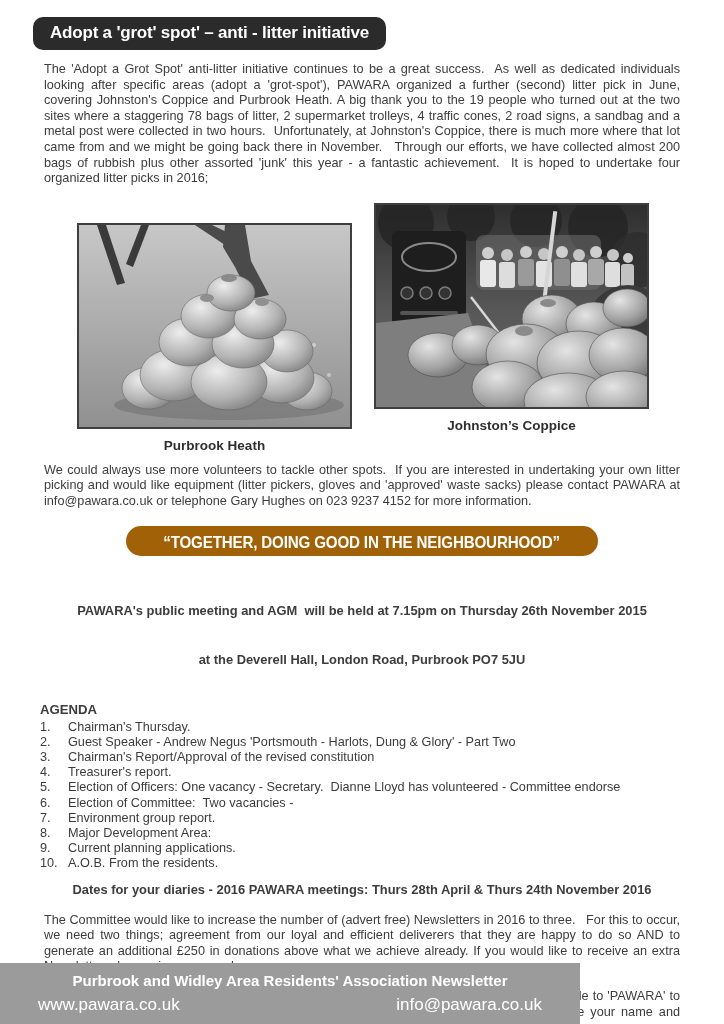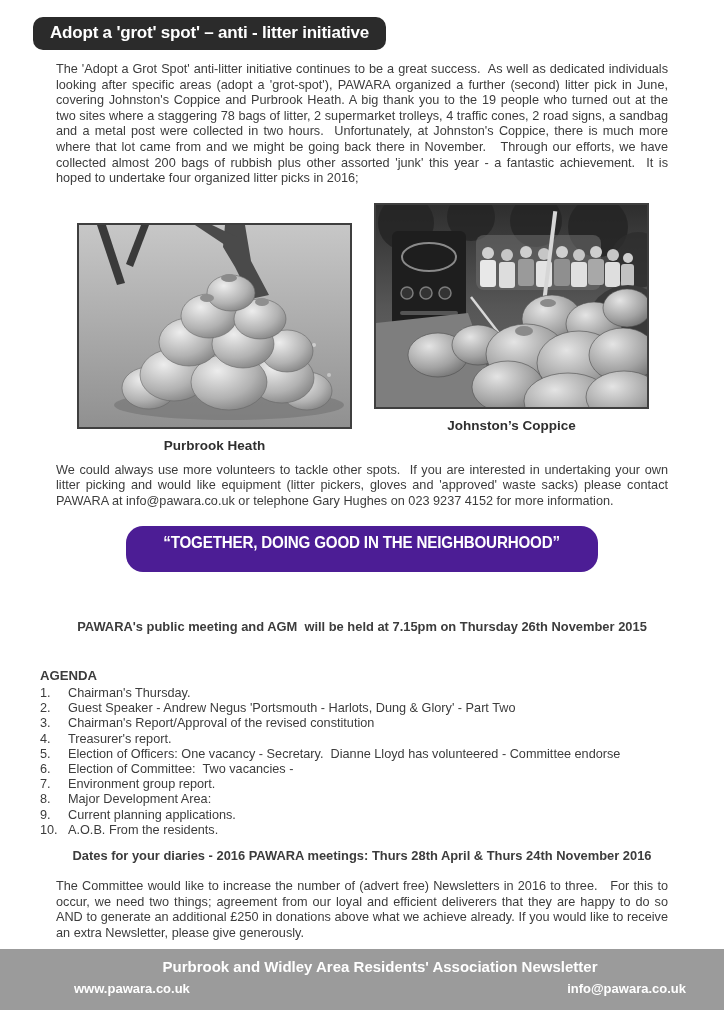--- a/index.html
+++ b/index.html
@@ -22,21 +22,21 @@
     font-weight:bold;
     font-size:17px;
     padding:6px 17px 7px 17px;
     border-radius:10px;
     letter-spacing:-0.2px;
   }
 
   .para {
     font-size:12.7px;
     line-height:15.6px;
-    margin:16px;
+    margin:4px;
     text-align:justify;
     white-space:pre-wrap;
   }
   .intro { margin-top:12px; }
 
   .photos-row { display:flex; margin-top:16px; }
   figure { margin:0; }
   .photo-left  { margin-left:37px;margin-top:20px; }
   .photo-right { margin-left:22px; }
   .photo-frame {
@@ -52,24 +52,24 @@
     text-align:center;
     margin-top:9px;
     color:#2f2f2f;
   }
 
   .volunteers { margin-top:10px; }
 
   .banner-wrap { text-align:center; margin-top:16px; }
   .banner {
     display:inline-block;
-    background:#4c1d95;
+    background:#a16207;
     color:#ffffff;
     border-radius:17px;
-    padding:7px 20px 20px 20px;
+    padding:7px 20px 4px 20px;
   }
   .banner-text {
     display:inline-block;
     font-weight:bold;
     font-size:16.5px;
     letter-spacing:-0.2px;
     transform:scaleX(0.92);
   }
 
   .meeting {
@@ -93,38 +93,37 @@
     font-weight:bold;
     font-size:12.9px;
     white-space:pre-wrap;
   }
 
   .newsletter { margin-top:16px; }
   .donation { margin-top:14px; }
 
   .footer {
     position:absolute;
-    left:0; bottom:14px;
-    width:724px; height:61px;
+    left:0; bottom:0;
+    width:580px; height:61px;
     background:#9b9b9b;
     color:#ffffff;
-    padding-left:36px;
   }
   .footer-title {
     text-align:center;
     font-weight:bold;
     font-size:15px;
     padding-top:9px;
   }
   .footer-links {
     display:flex;
     justify-content:space-between;
     padding:6px 38px 0 38px;
-    font-weight:bold;
-    font-size:13px;
+    font-weight:normal;
+    font-size:17px;
   }
   .footer-link { color:#ffffff; text-decoration:none; cursor:pointer; }
 </style>
 </head>
 <body>
 
 <div class="content">
 
   <div class="badge">Adopt a 'grot' spot' – anti - litter initiative</div>
 
@@ -248,20 +247,21 @@
   <p class="para volunteers">We could always use more volunteers to tackle other spots.  If you are interested in undertaking your own litter picking and would like equipment (litter pickers, gloves and 'approved' waste sacks) please contact PAWARA at info@pawara.co.uk or telephone Gary Hughes on 023 9237 4152 for more information.</p>
 
   <div class="banner-wrap">
     <div class="banner">
       <span class="banner-text">“TOGETHER, DOING GOOD IN THE NEIGHBOURHOOD”</span>
     </div>
   </div>
 
   <div class="meeting">
     <div>PAWARA's public meeting and AGM  will be held at 7.15pm on Thursday 26th November 2015</div>
+    <div>at the Deverell Hall, London Road, Purbrook PO7 5JU</div>
   </div>
 
   <div class="agenda">
     <div class="agenda-heading">AGENDA</div>
     <div class="agenda-item">
       <span class="agenda-num">1.</span>
       <span class="agenda-text">Chairman's Thursday.</span>
     </div>
     <div class="agenda-item">
       <span class="agenda-num">2.</span>

